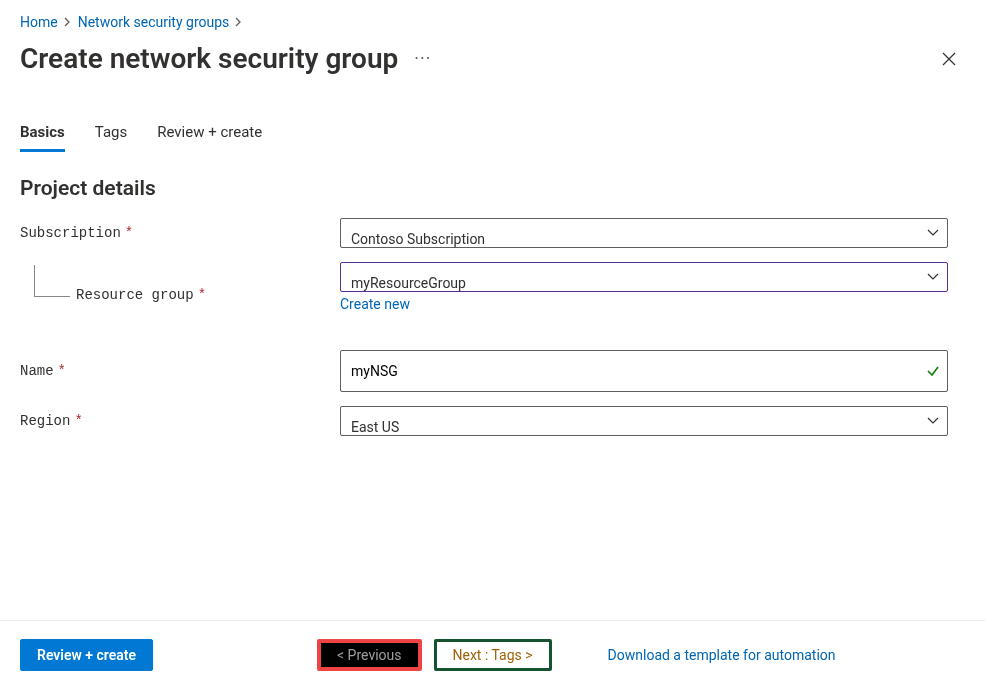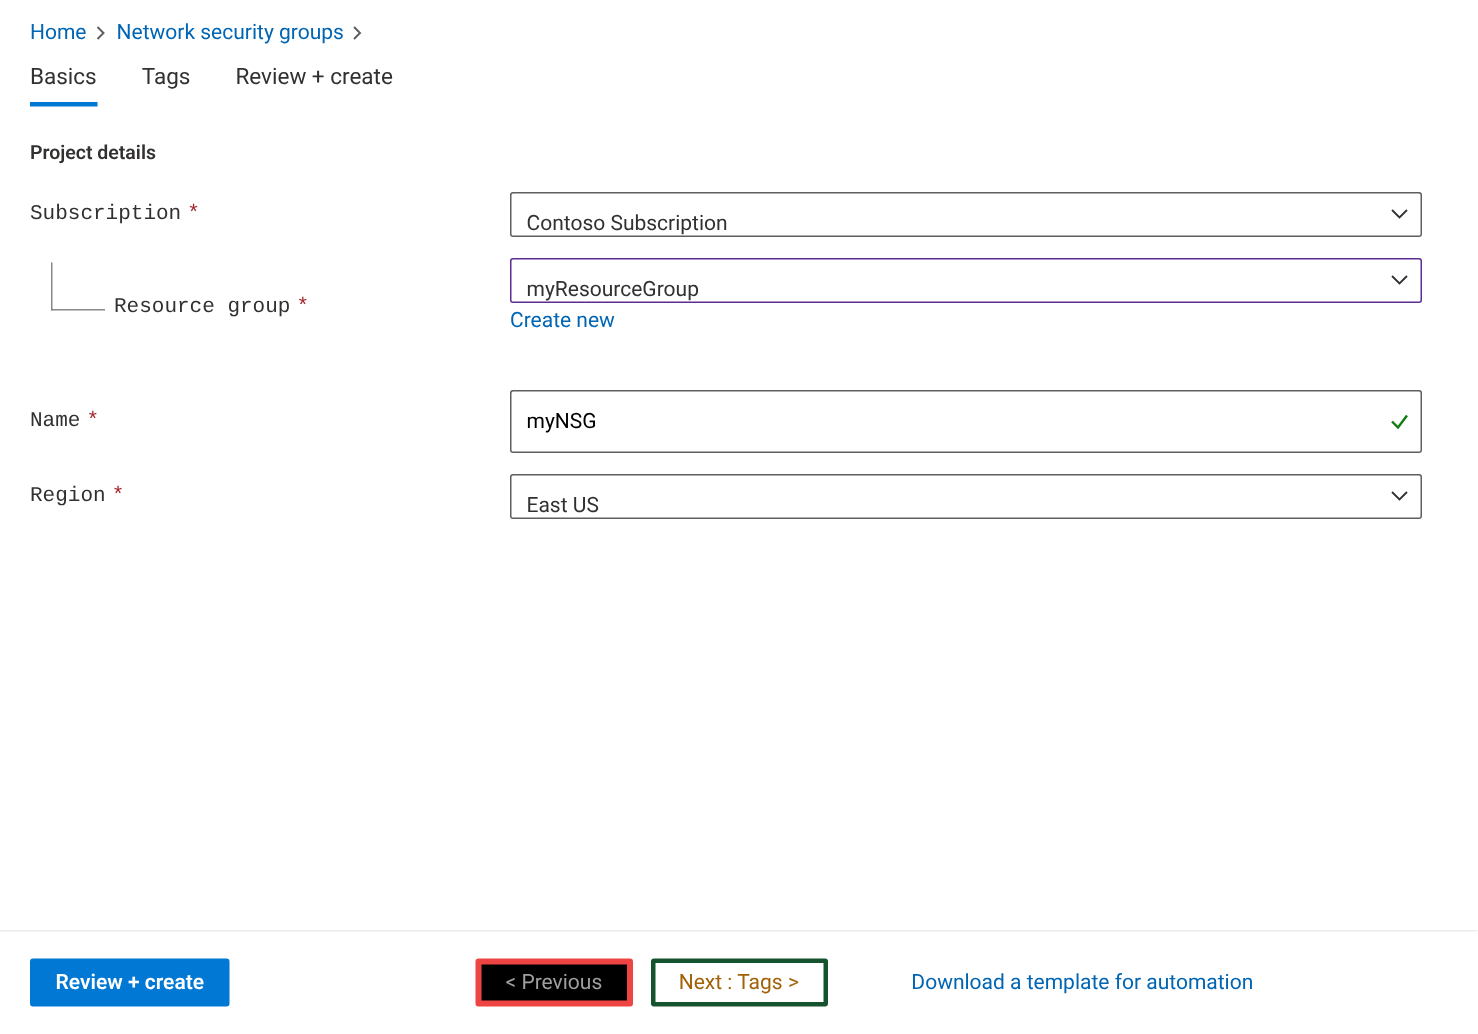--- a/index.html
+++ b/index.html
@@ -66,27 +66,27 @@
     border-bottom: none;
     margin-bottom: 24px;
   }
   .tab {
     font-size: 15px;
     padding-bottom: 8px;
     cursor:pointer;
     color:#323130;
   }
   .tab.active {
-    font-weight: 400;
+    font-weight: 700;
     border-bottom: 3px solid #0078d4;
   }
 
   
   .section-heading {
-    font-size: 13px;
+    font-size: 21px;
     font-weight: 600;
     margin: 0 0 18px 0;
   }
   .section { margin-bottom: 38px; }
 
   
   .form-row {
     display:flex;
     align-items: center;
     margin-bottom: 14px;
@@ -227,20 +227,31 @@
         </svg>
     </span>
     <a>Network security groups</a>
     <span class="sep">
       <svg class="icon" width="8" height="10" viewBox="0 0 8 10">
           <path d="M1 1 L5 5 L1 9" fill="none" stroke="#605e5c" stroke-width="1.3"></path>
         </svg>
     </span>
   </nav>
 
+  <div class="title-row">
+    <div class="title-left">
+      <h1 class="page-title">Create network security group</h1>
+      <span class="title-more">···</span>
+    </div>
+    <div class="close-btn">
+      <svg class="icon" width="14" height="14" viewBox="0 0 14 14">
+          <path d="M1 1 L13 13 M13 1 L1 13" stroke="#323130" stroke-width="1.2" fill="none"></path>
+        </svg>
+    </div>
+  </div>
 
   <div class="tabs">
     <div class="tab active">Basics</div>
     <div class="tab">Tags</div>
     <div class="tab">Review + create</div>
   </div>
 
   <div class="section">
     <div class="section-heading">Project details</div>
 

